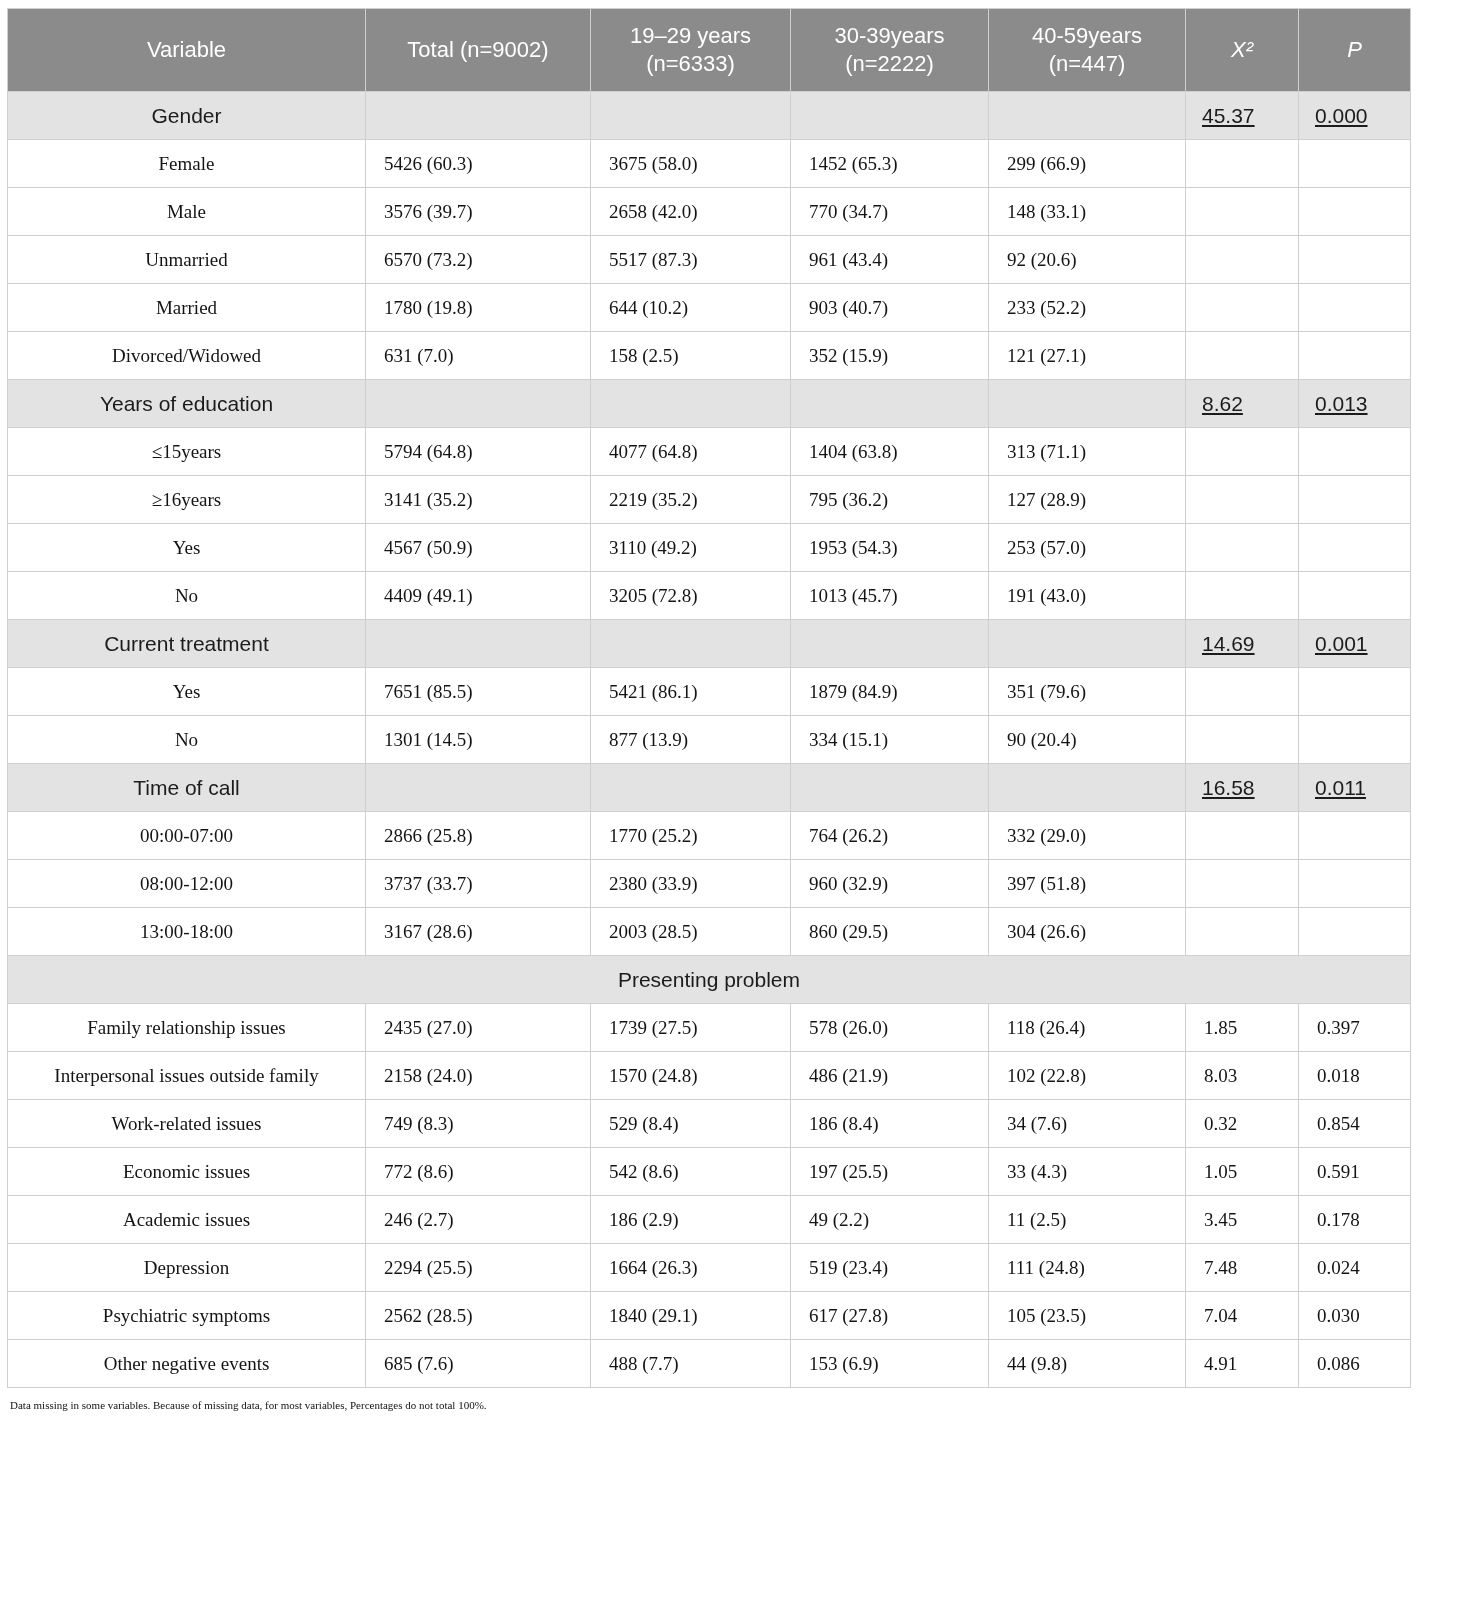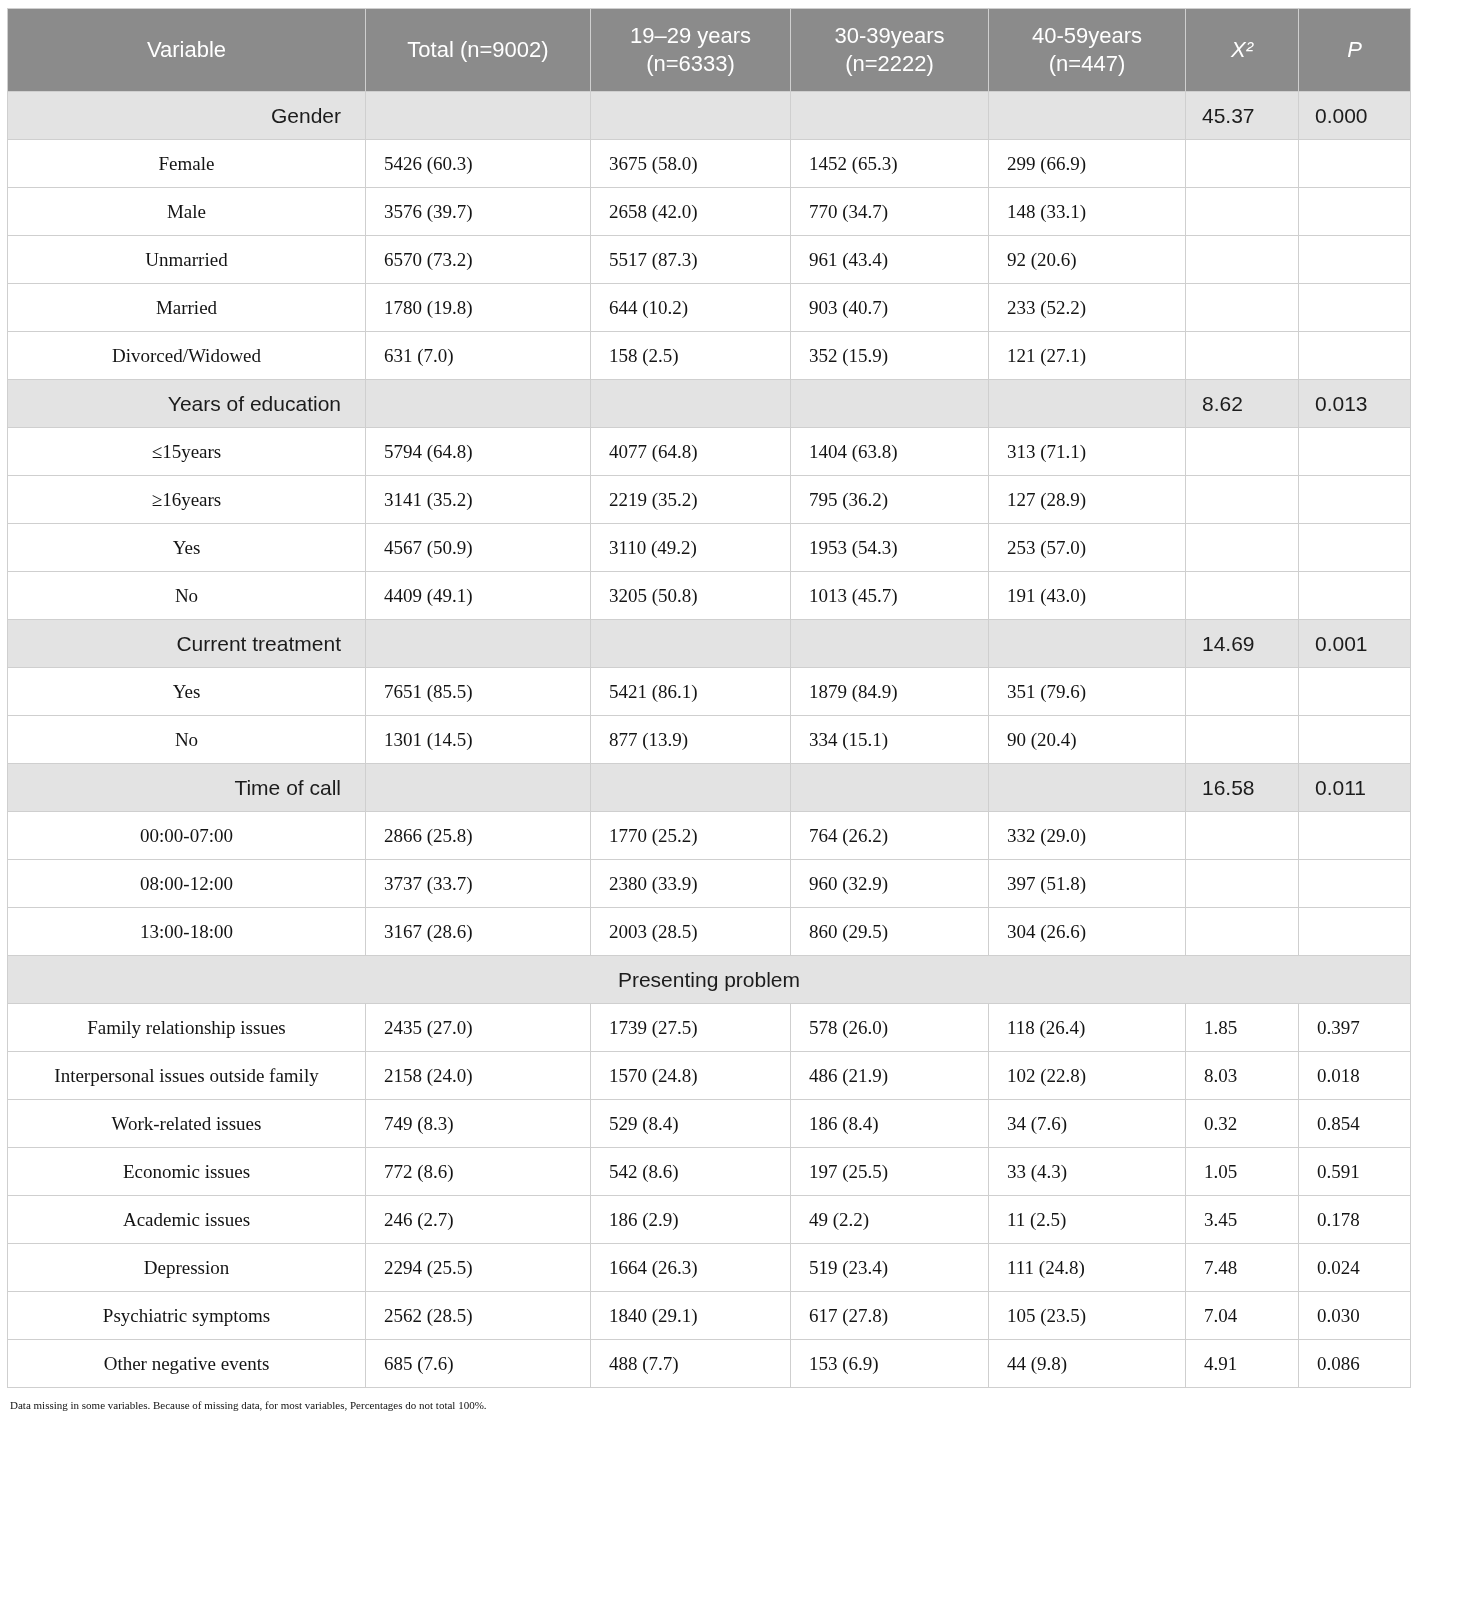--- a/index.html
+++ b/index.html
@@ -32,26 +32,26 @@
     background:#fff;
   }
   td.rowlabel{text-align:center;padding:4px 8px;}
   td.section{
     background:var(--section-bg);
     font-family:"Liberation Sans", sans-serif;
     font-size:21px;
     color:#1c1c1c;
   }
   td.section.label{
-    text-align:right;
+    text-align:center;
     white-space:pre-line;
     line-height:1.25;
-    padding:8px 24px;
-  }
-  td.section.num{padding-left:16px;}
+    padding:8px 0;
+  }
+  td.section.num{padding-left:16px;text-decoration:underline;}
   td.full{
     text-align:center;
     padding:8px 8px;
   }
   .footnote{
     font-family:"Liberation Serif", serif;
     font-size:11px;
     color:#111;
     margin:11px 0 0 3px;
   }
@@ -177,21 +177,21 @@
           <td>4567 (50.9)</td>
           <td>3110 (49.2)</td>
           <td>1953 (54.3)</td>
           <td>253 (57.0)</td>
           <td></td>
           <td></td>
         </tr>
         <tr>
           <td class="rowlabel">No</td>
           <td>4409 (49.1)</td>
-          <td>3205 (50.8)</td>
+          <td>3205 (72.8)</td>
           <td>1013 (45.7)</td>
           <td>191 (43.0)</td>
           <td></td>
           <td></td>
         </tr>
         <tr>
           <td class="section label">Current treatment</td>
           <td class="section"></td>
           <td class="section"></td>
           <td class="section"></td>

